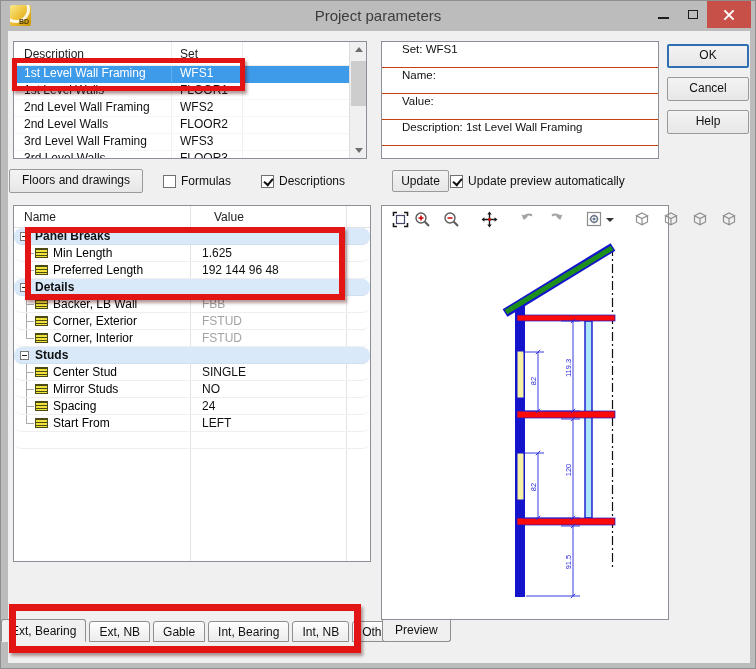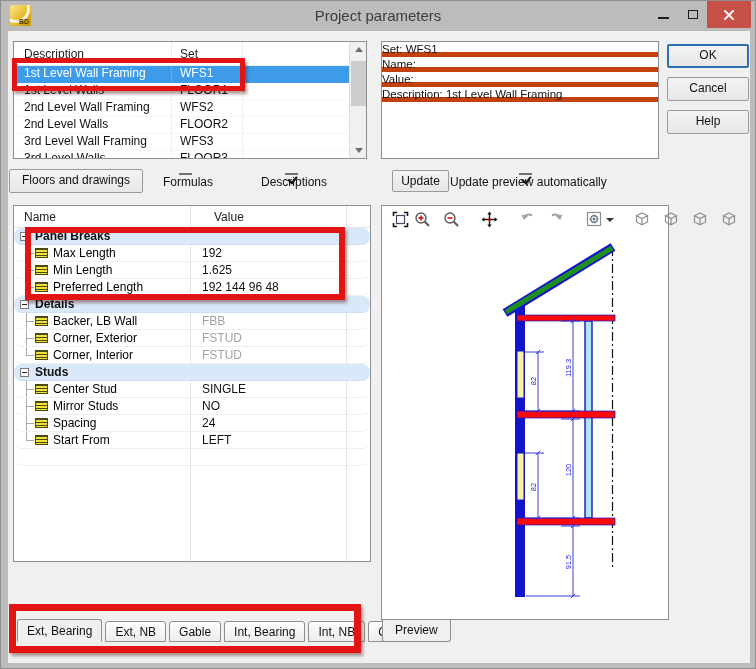--- a/index.html
+++ b/index.html
@@ -46,35 +46,35 @@
   
   .vscroll { position:absolute; right:0; top:0; width:17px; bottom:0; background:#f0f0f0; border-left:1px solid #dcdcdc; }
   .sb-btn { position:absolute; left:0; width:17px; height:15px; display:flex; align-items:center; justify-content:center; }
   .sb-up { top:0; } .sb-down { bottom:0; }
   .tri-up { width:0; height:0; border-left:4px solid transparent; border-right:4px solid transparent; border-bottom:5px solid #6e6e6e; }
   .tri-down { width:0; height:0; border-left:4px solid transparent; border-right:4px solid transparent; border-top:5px solid #6e6e6e; }
   .sb-thumb { position:absolute; left:1px; width:15px; top:19px; height:45px; background:#cdcdcd; }
 
   
   .info { left:380px; top:40px; width:278px; height:118px; }
-  .info-line { height:15px; line-height:15px; font-size:11.5px; color:#111; padding-left:0;
-               border-bottom:5px solid #c2410c; }
+  .info-line { height:26px; line-height:15px; font-size:11.5px; color:#111; padding-left:20px;
+               border-bottom:1px solid #c2410c; }
 
   
   .win-btn { position:absolute; width:82px; height:24px; font-size:12px; color:#111; text-align:center; line-height:21px;
              background:linear-gradient(#f3f3f3,#e7e7e7); border:1px solid #9a9a9a; border-radius:2px; }
   .win-btn.default { border:2px solid #2f6fb0; line-height:19px; }
   #btn-ok { left:666px; top:43px; }
   #btn-cancel { left:666px; top:76px; }
   #btn-help { left:666px; top:109px; }
   #btn-floors { left:8px; top:168px; width:134px; height:24px; }
   #btn-update { left:391px; top:169px; width:57px; height:22px; }
 
   
-  .cb { position:absolute; display:flex; align-items:center; font-size:12px; color:#111; height:16px;flex-direction:column; }
+  .cb { position:absolute; display:flex; align-items:center; font-size:12px; color:#111; height:16px; }
   .cb .box { width:13px; height:13px; background:#fff; border:1px solid #707070; margin-right:5px; position:relative; }
   .cb.checked .box::after { content:""; position:absolute; left:2px; top:2px; width:7px; height:4px;
         border-left:2px solid #121212; border-bottom:2px solid #121212; transform:rotate(-50deg); }
   #cb-formulas { left:162px; top:172px; }
   #cb-descriptions { left:248px; top:172px;padding-left:12px; }
   #cb-updateprev { left:449px; top:172px; }
 
   
   .tree { left:12px; top:204px; width:358px; height:357px; overflow:hidden; }
   .tree-vline { position:absolute; top:0; bottom:0; width:1px; background:#e3e3e3; }
@@ -90,21 +90,21 @@
   .expander::after { content:""; position:absolute; left:1px; top:3px; width:5px; height:1px; background:#222; }
   .conn { width:13px; height:17px; position:relative; margin-left:8px; flex:none; }
   .conn::before { content:""; position:absolute; left:4px; top:0; bottom:0; border-left:1px solid #ababab; }
   .conn.last::before { bottom:8px; }
   .conn::after { content:""; position:absolute; left:4px; top:8px; width:8px; border-top:1px solid #ababab; }
   .lumber-icon { width:13px; height:10px; flex:none; margin-right:5px;
       background:repeating-linear-gradient(180deg,#4a4a16 0 1px,#f0e23a 1px 3px);
       border:1px solid #4a4a16; }
 
   
-  .tabs { position:absolute; left:16px; top:620px; display:flex; gap:3px; height:22px; }
+  .tabs { position:absolute; left:0; top:620px; display:flex; gap:3px; height:22px; }
   .tab { height:21px; line-height:20px; padding:0 9px; font-size:12px; color:#111;
          background:linear-gradient(#fefefe,#ececec); border:1px solid #8f8f8f; border-radius:3px 3px 0 0; }
   .tab.active { background:#f0f0f0; height:23px; margin-top:-2px; line-height:23px; border-bottom-color:#f0f0f0; }
 
   
   .preview { left:380px; top:204px; width:288px; height:415px; }
   .ptoolbar { position:absolute; left:1px; top:1px; right:1px; height:24px; background:#fff; display:flex; align-items:center; padding-left:6px; }
   .tool { width:22px; height:20px; display:flex; align-items:center; justify-content:center; flex:none; }
   .tool.gap { margin-left:7px; }
   .tool.bigga { margin-left:16px; }
@@ -233,28 +233,20 @@
       <div class="th-name">Name</div>
       <div class="th-value">Value</div>
     </div>
     <div id="tree-rows">
         <div class="tg-row group">
           <div class="tg-name">
             <span class="expander"></span>
             <span>Panel Breaks</span>
           </div>
           <div class="tg-value"></div>
-        </div>
-        <div class="tg-row">
-          <div class="tg-name">
-            <span class="conn"></span>
-            <span class="lumber-icon"></span>
-            <span>Max Length</span>
-          </div>
-          <div class="tg-value">192</div>
         </div>
         <div class="tg-row">
           <div class="tg-name">
             <span class="conn"></span>
             <span class="lumber-icon"></span>
             <span>Min Length</span>
           </div>
           <div class="tg-value">1.625</div>
         </div>
         <div class="tg-row">

